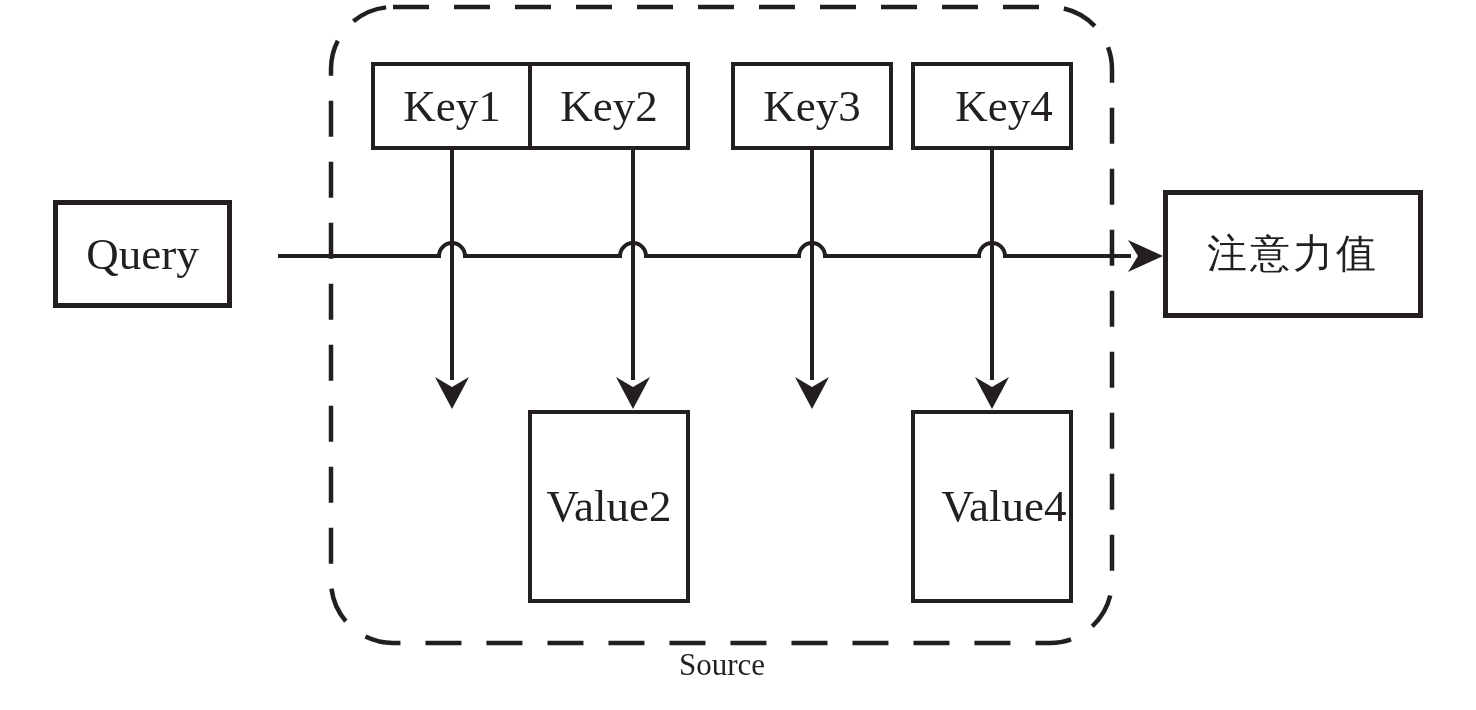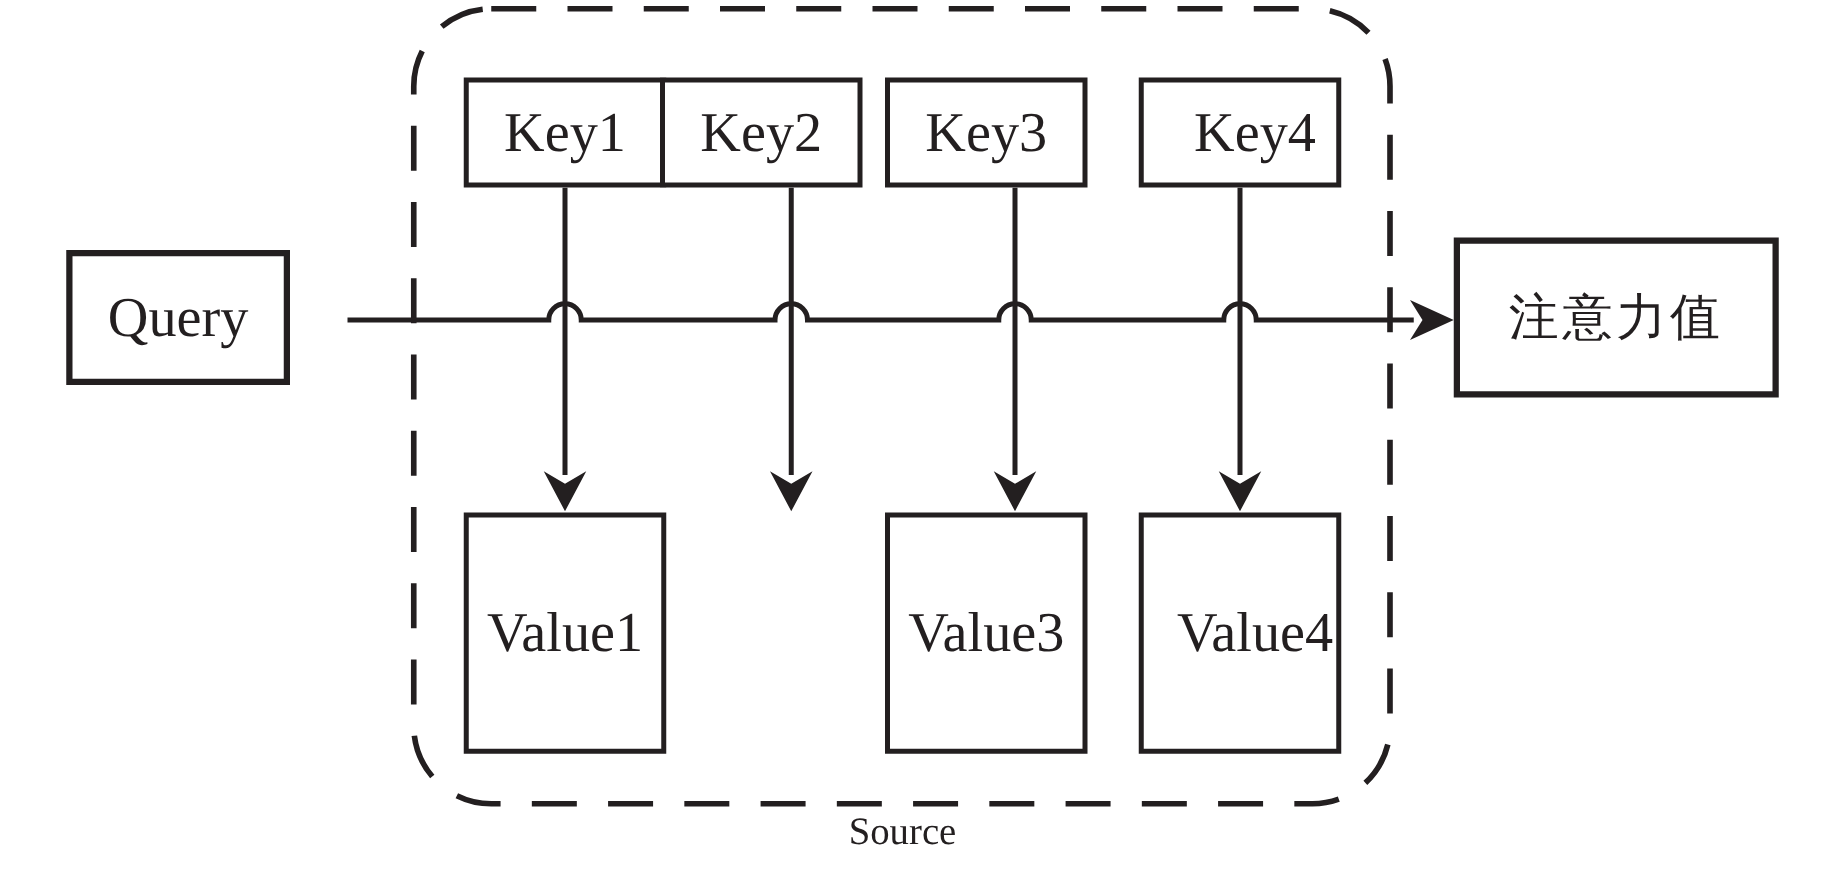--- a/index.html
+++ b/index.html
@@ -59,21 +59,21 @@
     width: 162px; height: 88px;
     font-size: 45px;
   }
   .value-box {
     top: 410px;
     width: 162px; height: 193px;
     font-size: 45px;
   }
   .col1 { left: 371px; }
   .col2 { left: 528px; }
-  .col3 { left: 708px; }
+  .col3 { left: 731px; }
   .col4 { left: 911px; padding-left: 24px; }
   .output-box {
     left: 1163px; top: 190px;
     width: 260px; height: 128px;
     border-width: 5px;
     font-size: 40px;
     letter-spacing: 3px;
   }
   .source-label {
     position: absolute;
@@ -119,25 +119,22 @@
   <div class="box key-box col2">
     <span>Key2</span>
   </div>
   <div class="box key-box col3">
     <span>Key3</span>
   </div>
   <div class="box key-box col4">
     <span>Key4</span>
   </div>
 
-  <div class="box value-box col1">
-    <span>Value1</span>
-  </div>
-  <div class="box value-box col3">
-    <span>Value3</span>
+  <div class="box value-box col2">
+    <span>Value2</span>
   </div>
   <div class="box value-box col4">
     <span>Value4</span>
   </div>
 
   <div class="box output-box">
     <span>注意力值</span>
   </div>
 
   <div class="source-label">Source</div>

